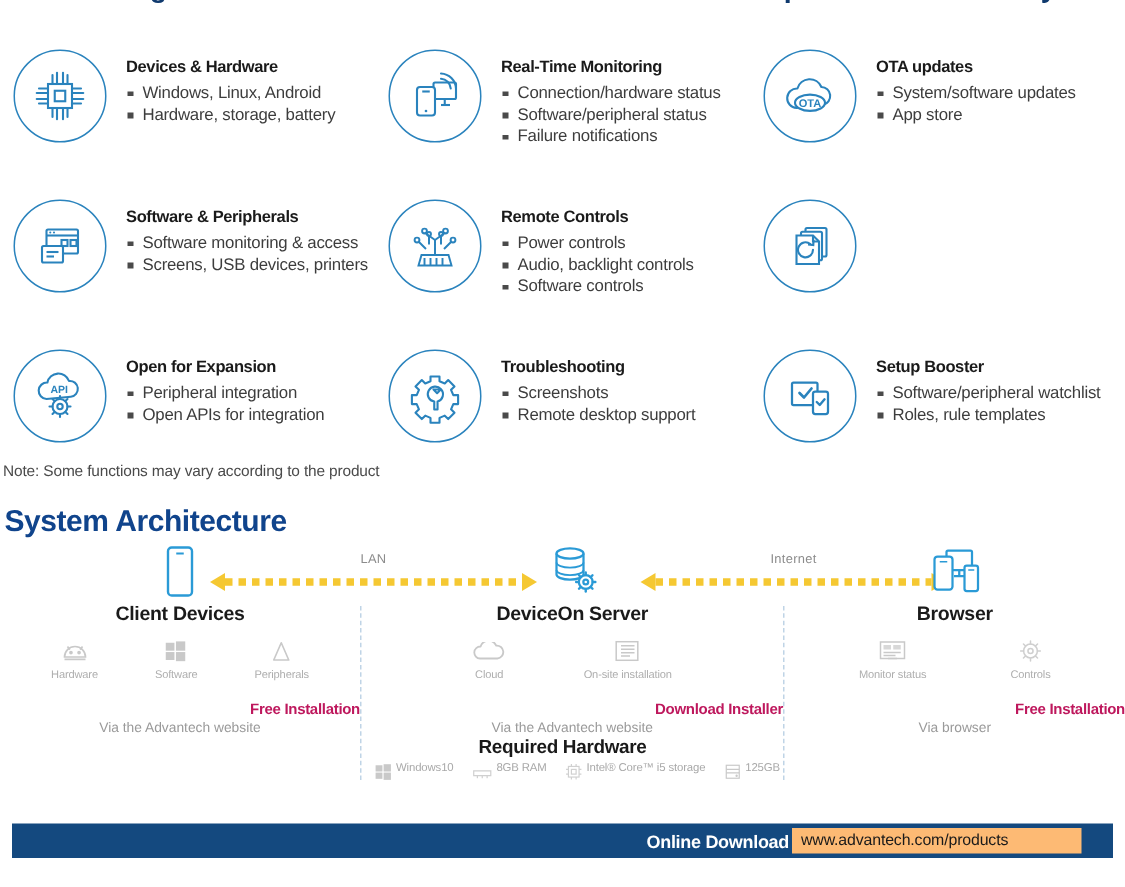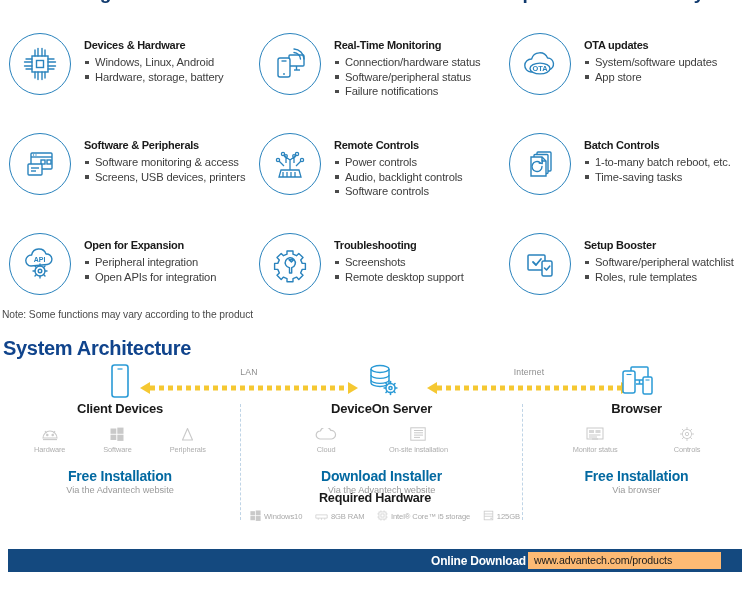--- a/index.html
+++ b/index.html
@@ -71,21 +71,21 @@
     font-size: 13px; font-weight: bold; color: #1a1a1a; margin-top: 3px;
     letter-spacing: -0.2px;
   }
 
   .subicons { display: flex; justify-content: center; gap: 0px; margin-top: 9px; }
   .subicon { text-align: center; }
   .subicon-glyph { height: 18px; display: flex; align-items: center; justify-content: center; }
   .subicon-label { font-size: 7.4px; color: #aeaeae; margin-top: 2px; letter-spacing: -0.1px; }
 
   .inst-title {
-    font-size: 14px; font-weight: bold; color: #0369a1; letter-spacing: -0.2px;
+    font-size: 10px; font-weight: bold; color: #be185d; letter-spacing: -0.2px; text-align: right;
   }
   .inst-sub { font-size: 9.2px; color: #9a9a9a; margin-top: 1px; }
 
   
   .conn { position: absolute; }
   .conn-label {
     position: absolute; width: 100%; text-align: center; top: -13px;
     font-size: 8.6px; color: #8c8c8c; letter-spacing: 0.2px;
   }
 
@@ -95,21 +95,21 @@
 
   
   .req-title {
     position: absolute; top: 491px; left: 0; width: 750px; text-align: center;
     font-size: 12.6px; font-weight: bold; color: #1a1a1a; letter-spacing: -0.2px;
   }
   .req-row {
     position: absolute; top: 507px; left: 250px; width: 270px;
     display: flex; align-items: center; justify-content: space-between;
   }
-  .req-item { display: flex; align-items: center; gap: 3px; }
+  .req-item { display: flex; gap: 3px; }
   .req-label { font-size: 7.6px; color: #a9a9a9; letter-spacing: -0.1px; white-space: nowrap; }
 
   
   .footer {
     position: absolute; left: 8px; top: 549px; width: 734px; height: 23px;
     background: #14497f;
     display: flex; align-items: center; justify-content: flex-end;
   }
   .footer-label {
     color: #ffffff; font-size: 12px; font-weight: bold;
@@ -258,25 +258,20 @@
         <div class="circle">
           <svg width="40" height="40" viewBox="0 0 40 40" fill="none" stroke="#2a83bd" stroke-width="1.4">
             <rect x="17" y="8" width="14" height="19" rx="1"></rect>
             <rect x="14" y="10.5" width="14" height="19" rx="1" fill="#ffffff"></rect>
             <path d="M11 13 h11 l4 4 v15 h-15 Z" fill="#ffffff"></path>
             <path d="M22 13 v4 h4"></path>
             <path d="M22 22.5 a5 5 0 1 1 -1.8 -3.8" stroke-linecap="round"></path>
             <path d="M22.4 15.8 L22.2 19.4 L18.7 19"></path>
           </svg>
         </div>
-        <div class="ftext">
-          <div class="ftitle">Batch Controls</div>
-          <div class="fitem">1-to-many batch reboot, etc.</div>
-          <div class="fitem">Time-saving tasks</div>
-        </div>
       </div>
 
     </div>
 
     <div class="frow">
 
       <div class="fcell">
         <div class="circle">
           <svg width="40" height="40" viewBox="0 0 40 40" fill="none" stroke="#2a83bd" stroke-width="1.4">
             <path d="M11 22 a5.5 5.5 0 0 1 0.6 -11 a7.5 7.5 0 0 1 14.4 -1 a5.2 5.2 0 0 1 1.2 10.5 Z" stroke-linejoin="round"></path>

